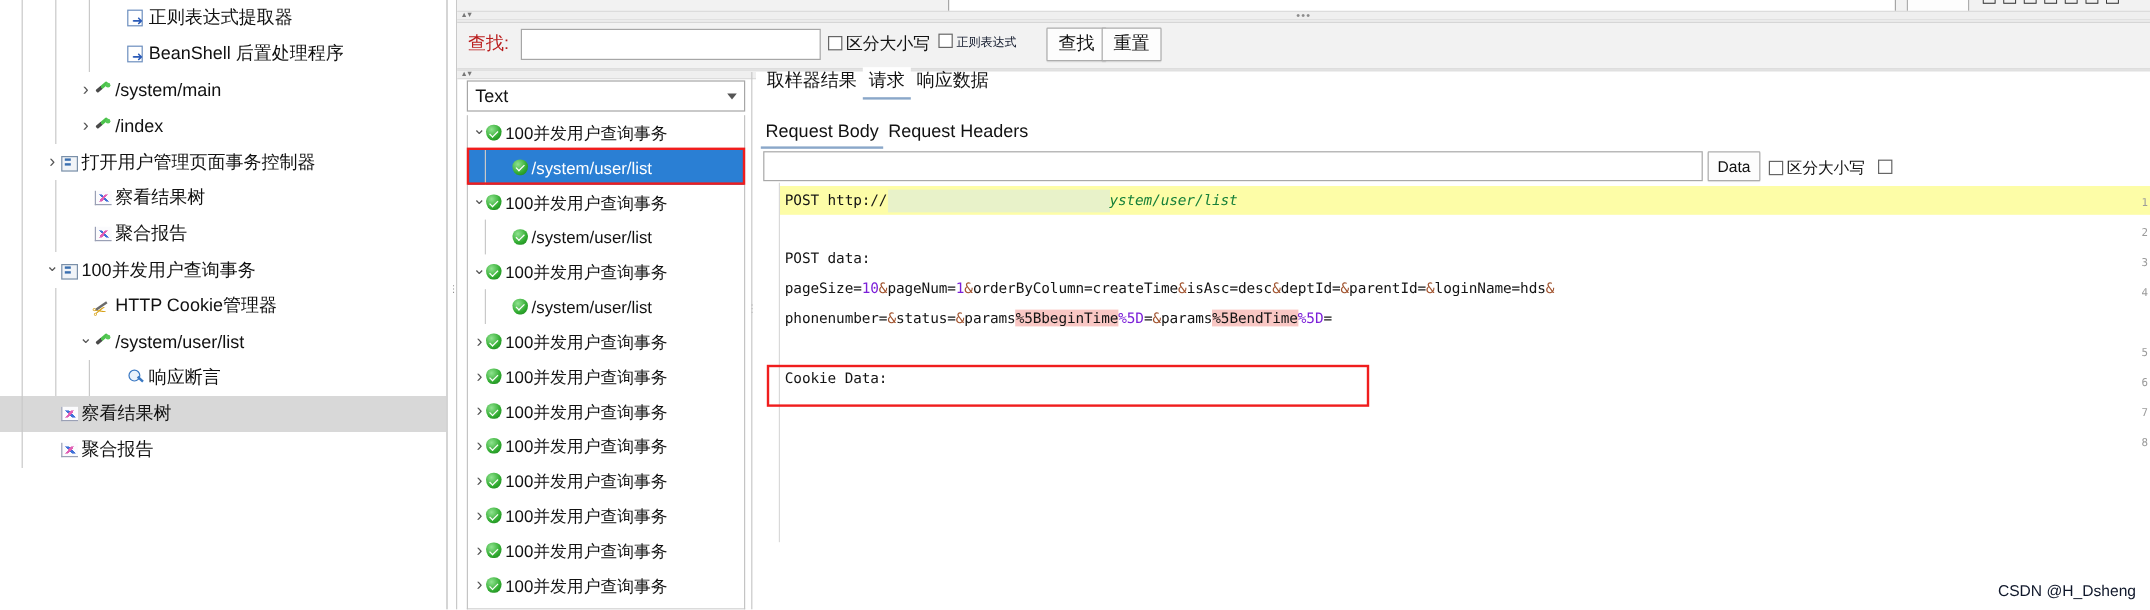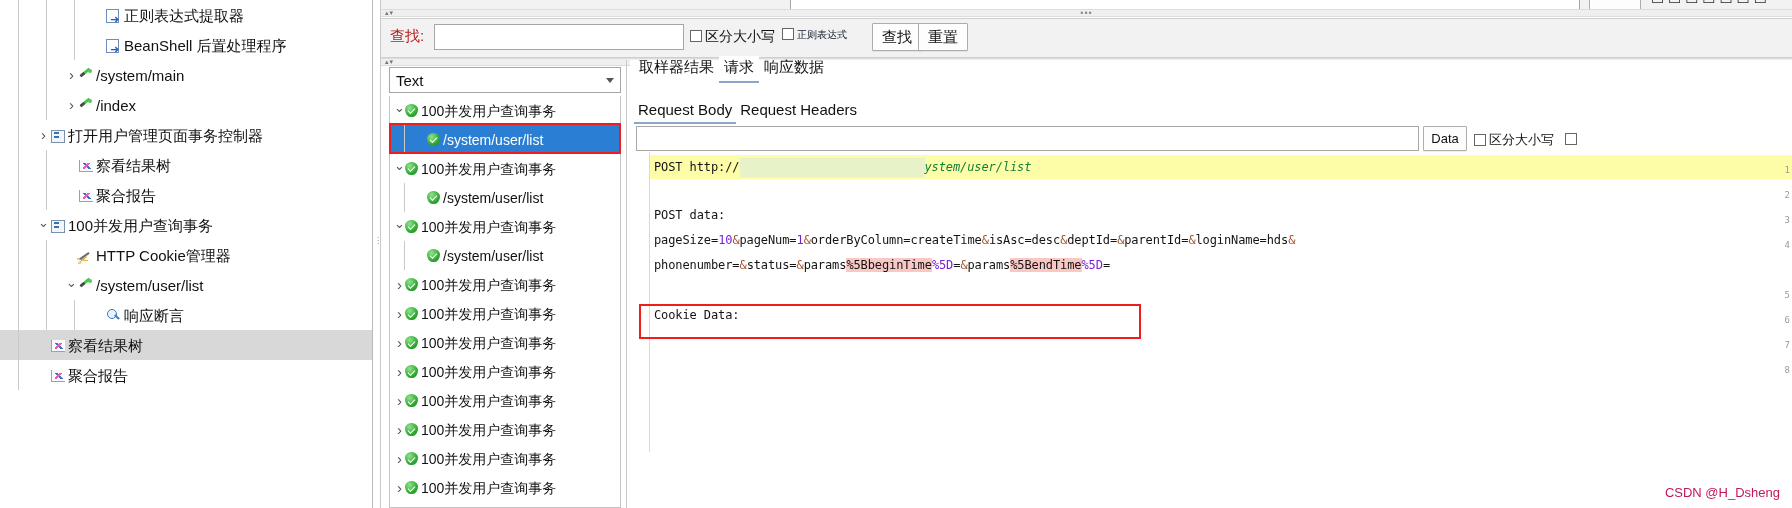--- a/index.html
+++ b/index.html
@@ -263,21 +263,21 @@
     position: absolute; left: 1208px; top: -10px; width: 52px; height: 24px;
     background: #fdfdfd; border: 1px solid #adadad;
   }
   .clip-text {
     position: absolute; top: -9px; font-size: 14px; color: #2b2b2b; white-space: nowrap;
     overflow: hidden; height: 22px;
   }
 
   #watermark {
     position: absolute; right: 12px; bottom: 8px;
-    font-size: 13px; color: #be185d; font-family: "Liberation Sans", sans-serif;
+    font-size: 13px; color: #0f172a; font-family: "Liberation Sans", sans-serif;
   }
 </style>
 </head>
 <body>
 
 <div id="app">
 
   <div id="left-panel">
       <div class="tree-row"><span class="guide" style="left: 18px;"></span><span class="guide" style="left: 46px;"></span><span class="guide" style="left: 74px;"></span><span class="twisty tw-none" style="margin-left: 94px;"></span><span class="ico ico-post"></span><span class="lbl">正则表达式提取器</span></div>
       <div class="tree-row"><span class="guide" style="left: 18px;"></span><span class="guide" style="left: 46px;"></span><span class="guide" style="left: 74px;"></span><span class="twisty tw-none" style="margin-left: 94px;"></span><span class="ico ico-post"></span><span class="lbl">BeanShell 后置处理程序</span></div>

